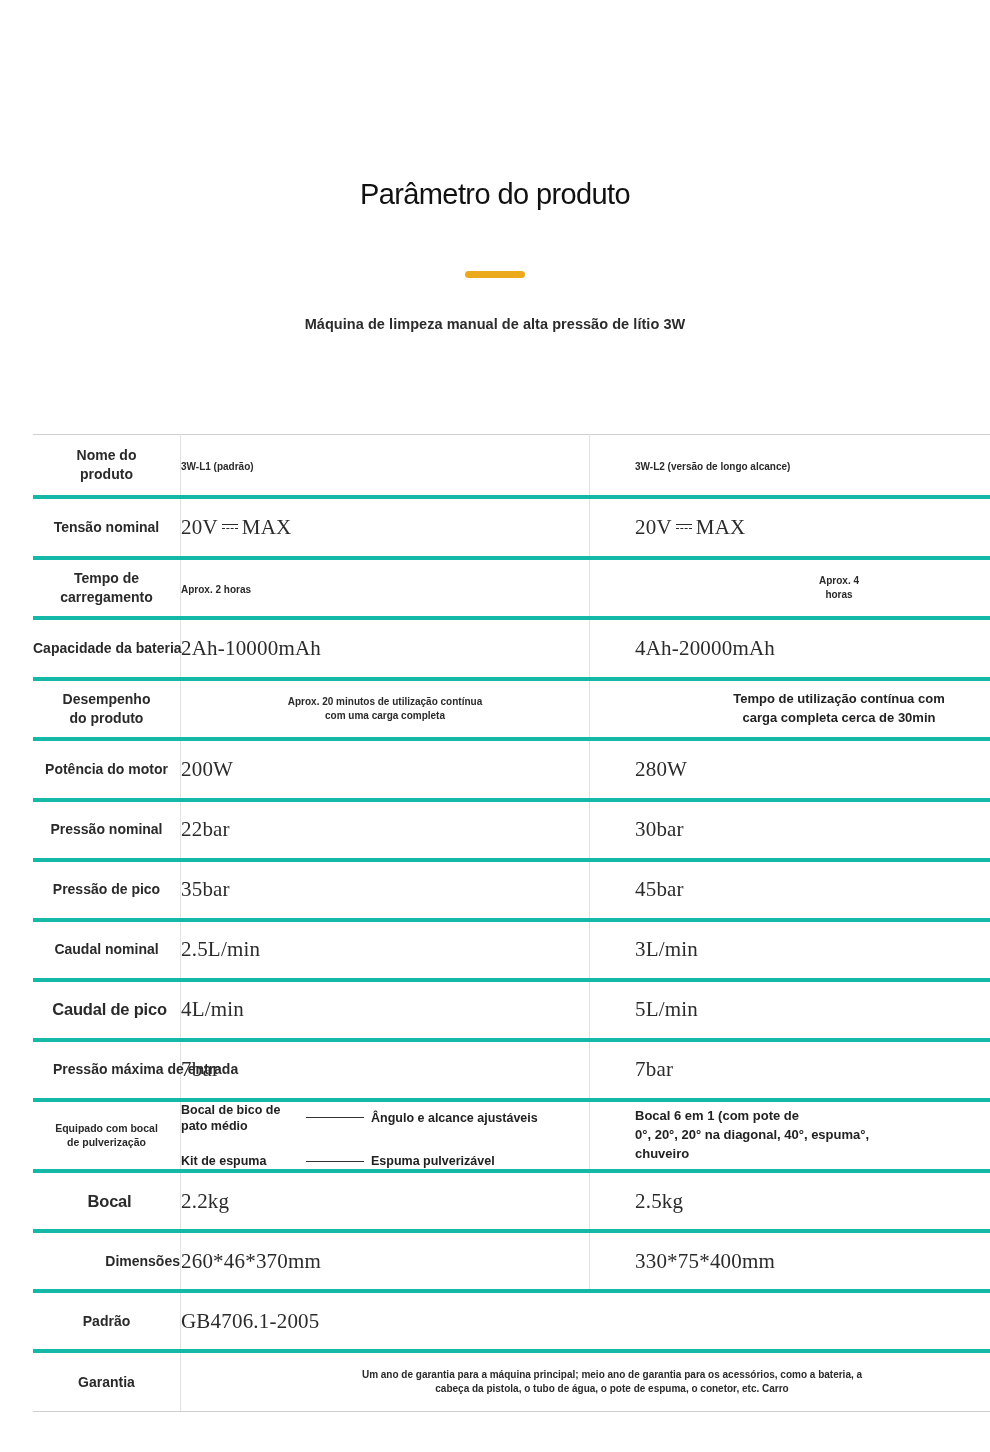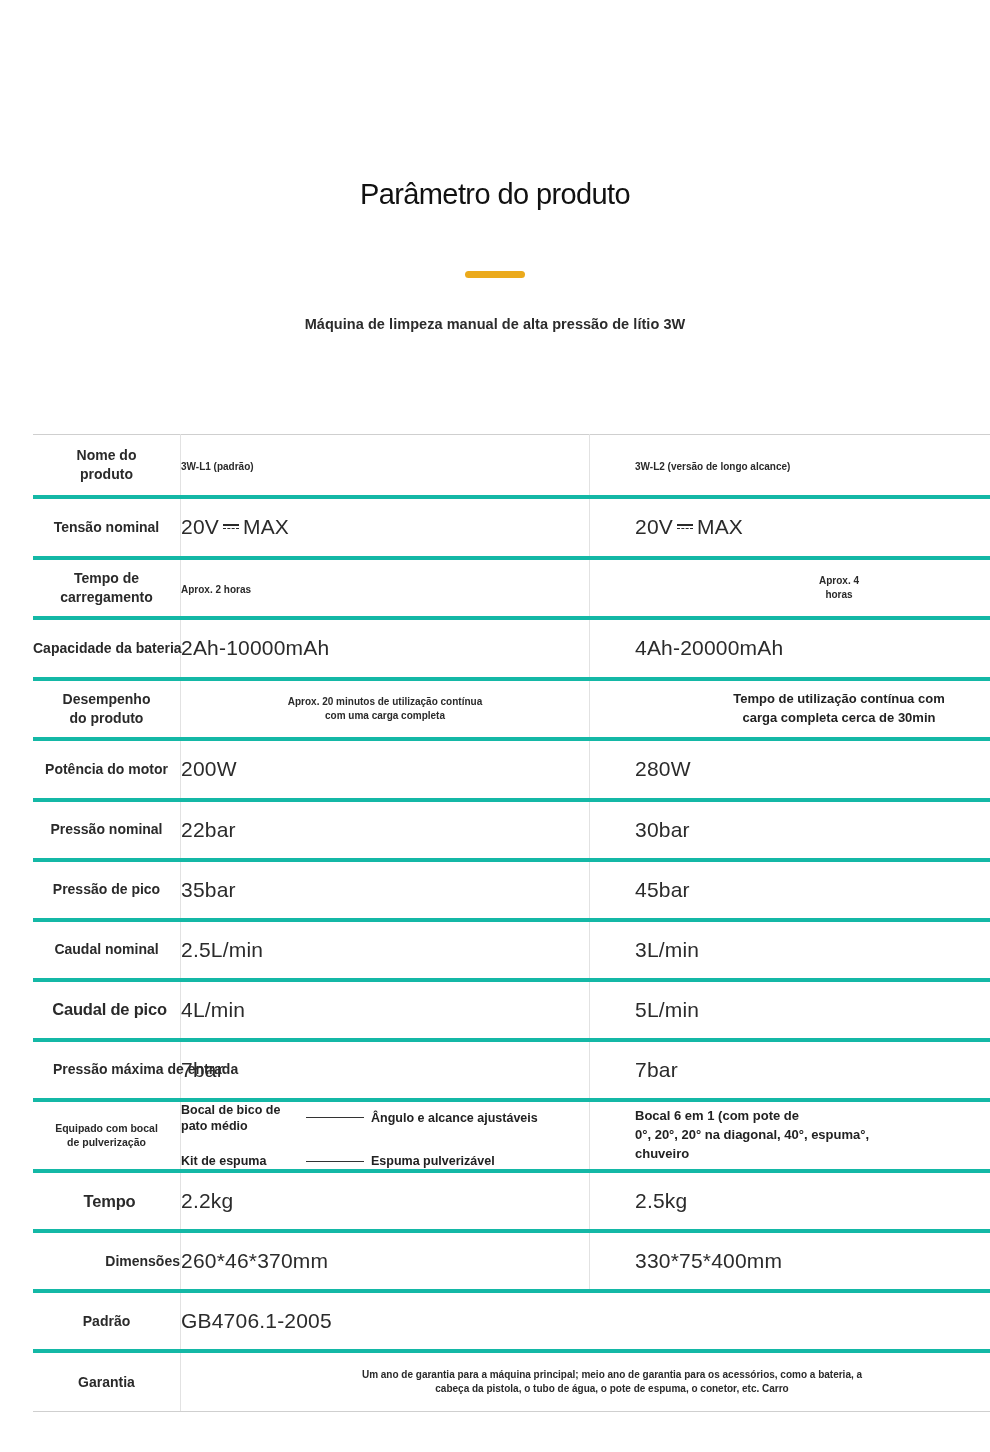--- a/index.html
+++ b/index.html
@@ -87,20 +87,21 @@
   .val.last { border-right: none; padding-left: 45px; }
   .val.nob { border-right: none; }
 
   
   .big {
     font-size: 21px;
     font-weight: 300;
     color: #2b2b2b;
     letter-spacing: 0.2px;
     white-space: nowrap;
+    font-family: Liberation Serif, serif;
   }
   .small {
     font-size: 10px;
     font-weight: bold;
     color: #2a2a2a;
     line-height: 1.4;
   }
   .med {
     font-size: 13px;
     font-weight: bold;
@@ -339,21 +340,21 @@
     </td>
     <td class="val last">
       <div class="med">Bocal 6 em 1 (com pote de</div>
       <div class="med">0°, 20°, 20° na diagonal, 40°, espuma°,</div>
       <div class="med">chuveiro</div>
     </td>
   </tr>
 
   <tr class="r-60">
     <td class="lbl bigger">
-      <span class="lbl-inner">Tempo</span>
+      <span class="lbl-inner">Bocal</span>
     </td>
     <td class="val">
       <span class="big">2.2kg</span>
     </td>
     <td class="val last">
       <span class="big">2.5kg</span>
     </td>
   </tr>
 
   <tr class="r-60">

